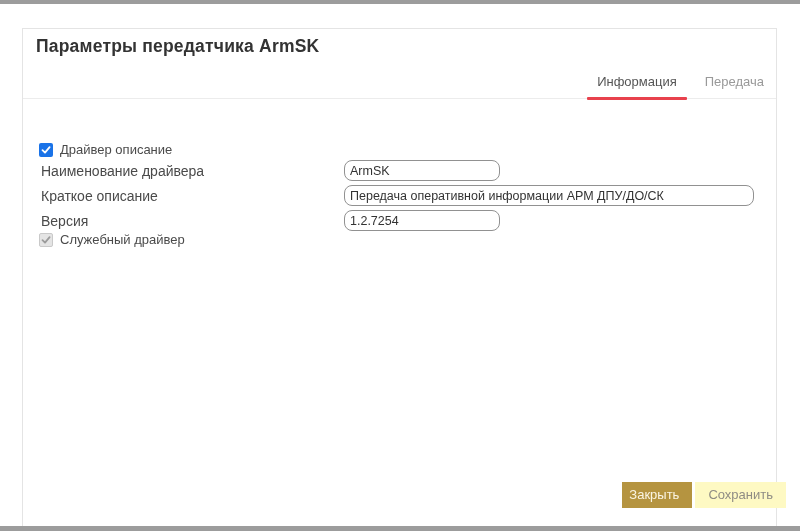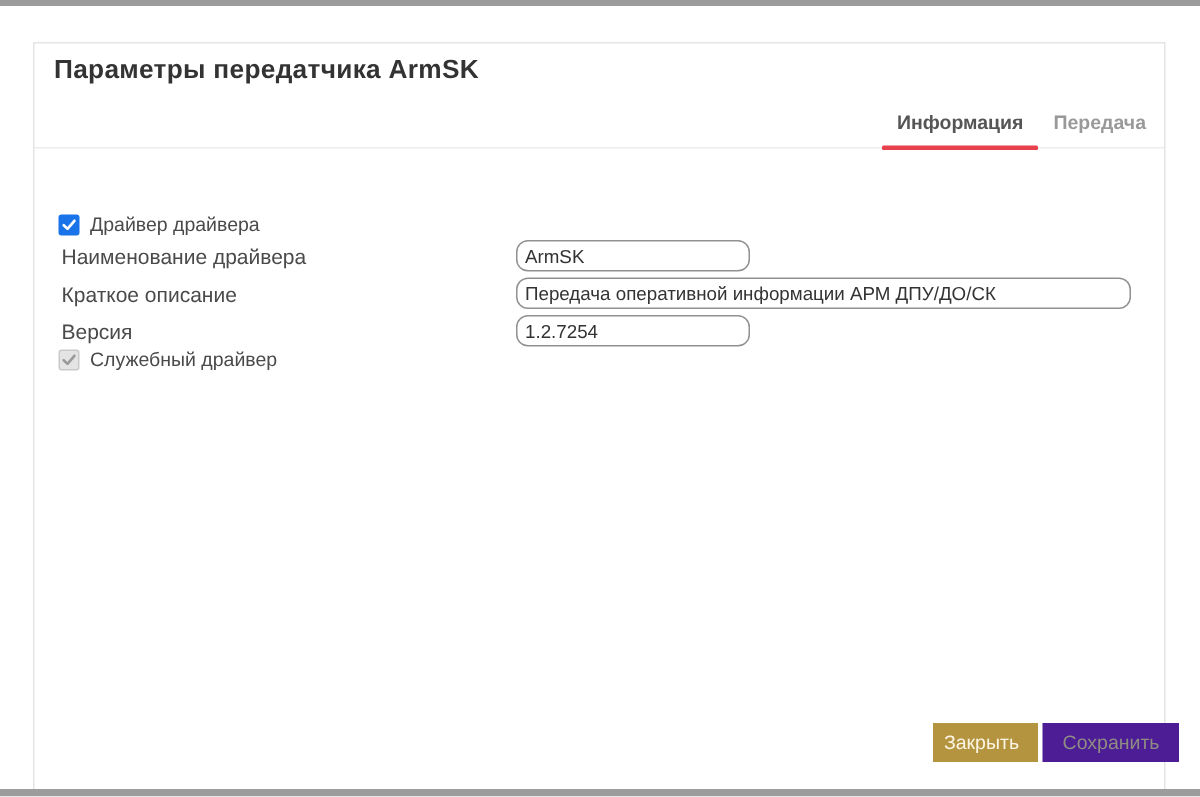--- a/index.html
+++ b/index.html
@@ -37,25 +37,24 @@
     height: 31px;
     border-bottom: 1px solid #ececec;
     display: flex;
     justify-content: flex-end;
     align-items: flex-end;
     padding-right: 6px;
   }
   .tab {
     font-size: 13px;
     padding: 0 6px 9px 6px;
-    margin-left: 8px;
+    margin-left: 16px;
     color: #999999;
     cursor: pointer;
     position: relative;
-    font-weight: bold;
   }
   .tab.active { color: #555555; }
   .tab.active::after {
     content: "";
     position: absolute;
     left: -4px; right: -4px; bottom: -2px;
     height: 3px;
     background: #e8414d;
     border-radius: 1px;
   }
@@ -127,21 +126,21 @@
     padding: 0 13px;
     cursor: pointer;
     line-height: 26px;
   }
   .btn-close {
     background: #b59440;
     color: #fbf5e3;
     padding-left: 7px;
   }
   .btn-save {
-    background: #4c1d95;
+    background: #fef9c3;
     color: #8f8c84;
     text-align: right;
   }
 </style>
 </head>
 <body>
 
 <div class="window-edge top"></div>
 
 <div class="dialog-panel">
@@ -154,21 +153,21 @@
   </div>
 
   <div class="form-area">
 
     <div class="checkbox-row first">
       <span class="cb-box checked-active">
         <svg width="10" height="10" viewBox="0 0 10 10">
           <polyline points="1.5,5.2 4,7.6 8.6,2.2" fill="none" stroke="#ffffff" stroke-width="1.8" stroke-linecap="round" stroke-linejoin="round"></polyline>
         </svg>
       </span>
-      <span class="cb-label">Драйвер драйвера</span>
+      <span class="cb-label">Драйвер описание</span>
     </div>
 
     <div class="field-row r1">
       <span class="field-label">Наименование драйвера</span>
       <input type="text" class="field-input narrow" value="ArmSK" style="">
     </div>
 
     <div class="field-row r2">
       <span class="field-label">Краткое описание</span>
       <input type="text" class="field-input wide" value="Передача оперативной информации АРМ ДПУ/ДО/СК" style="">

